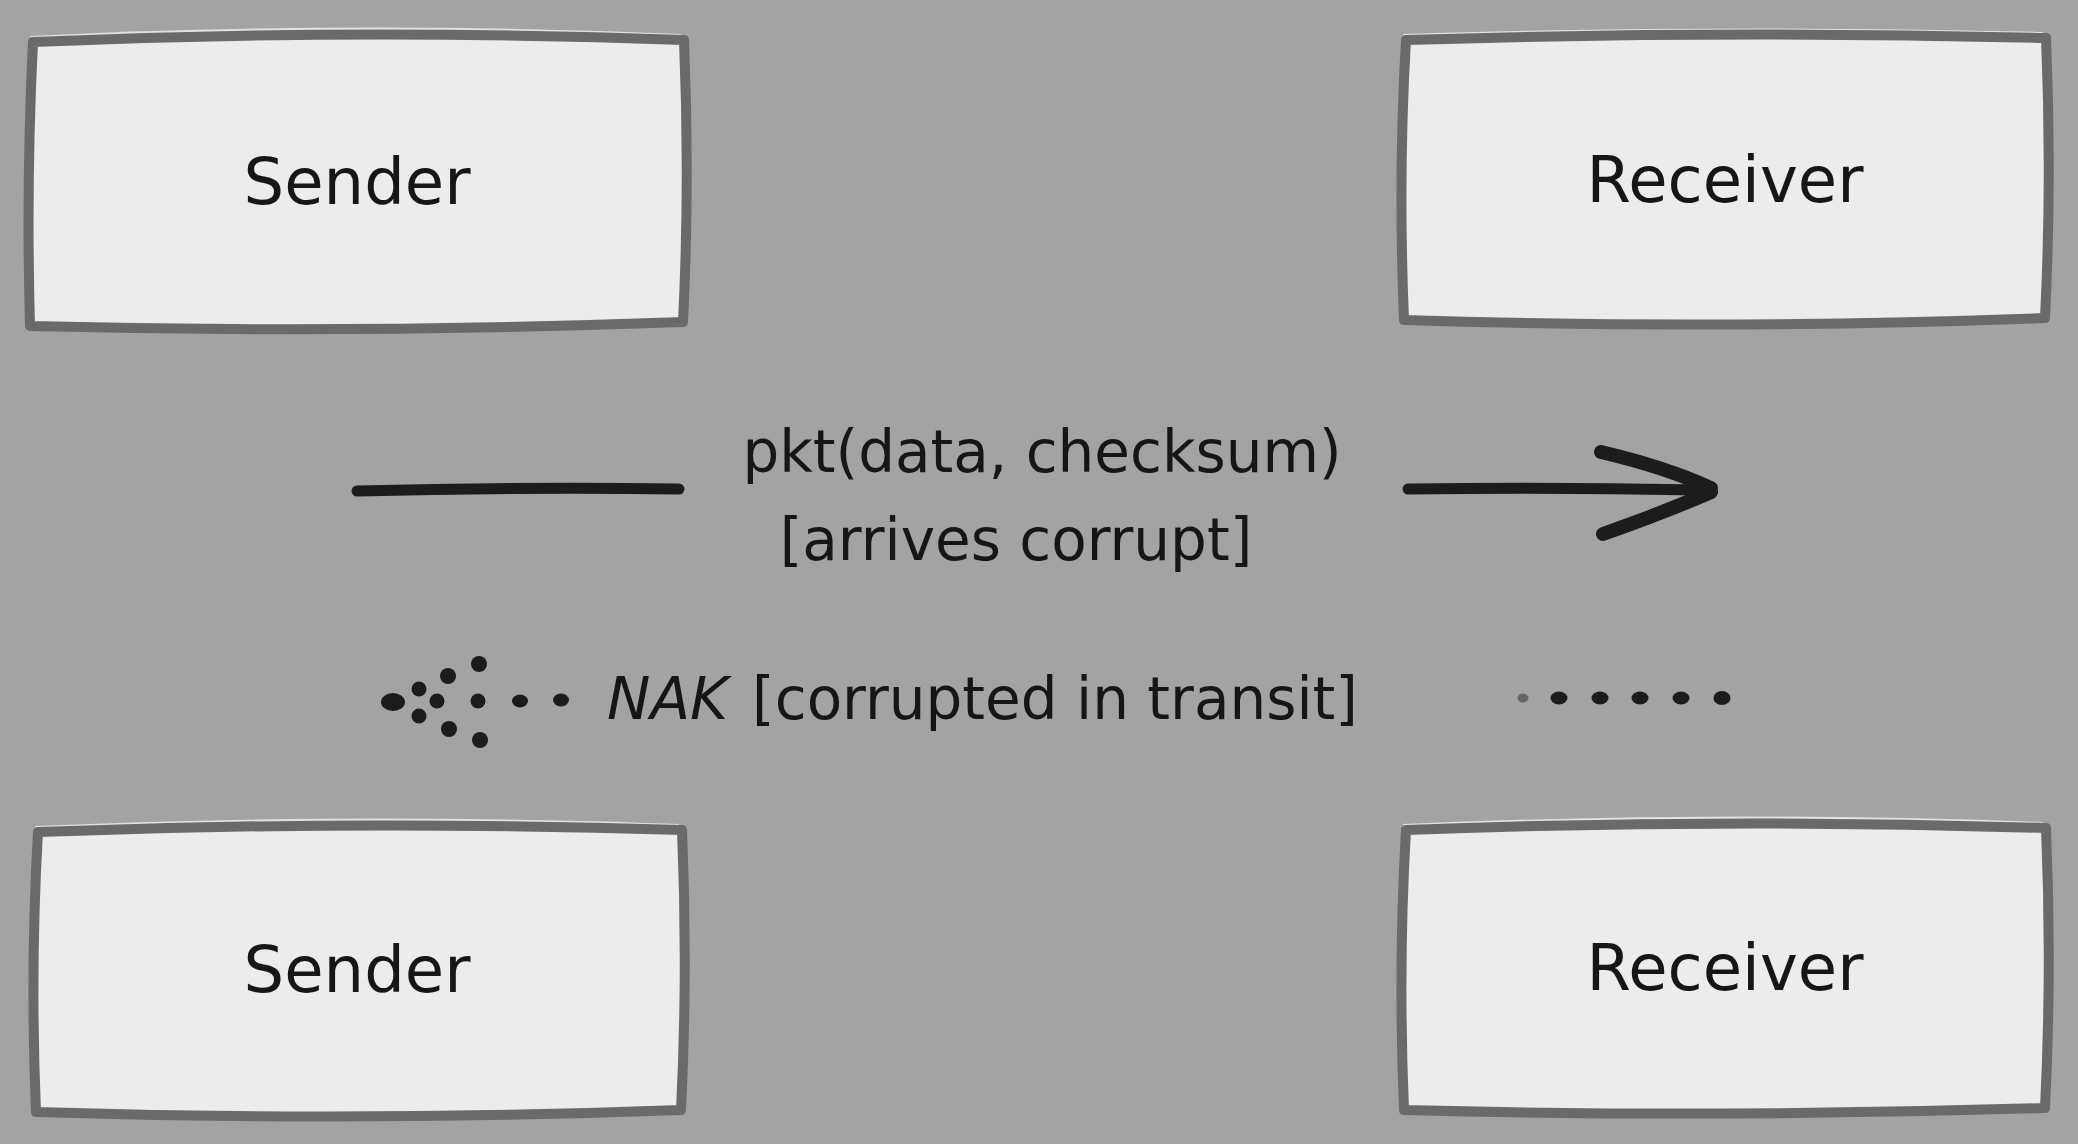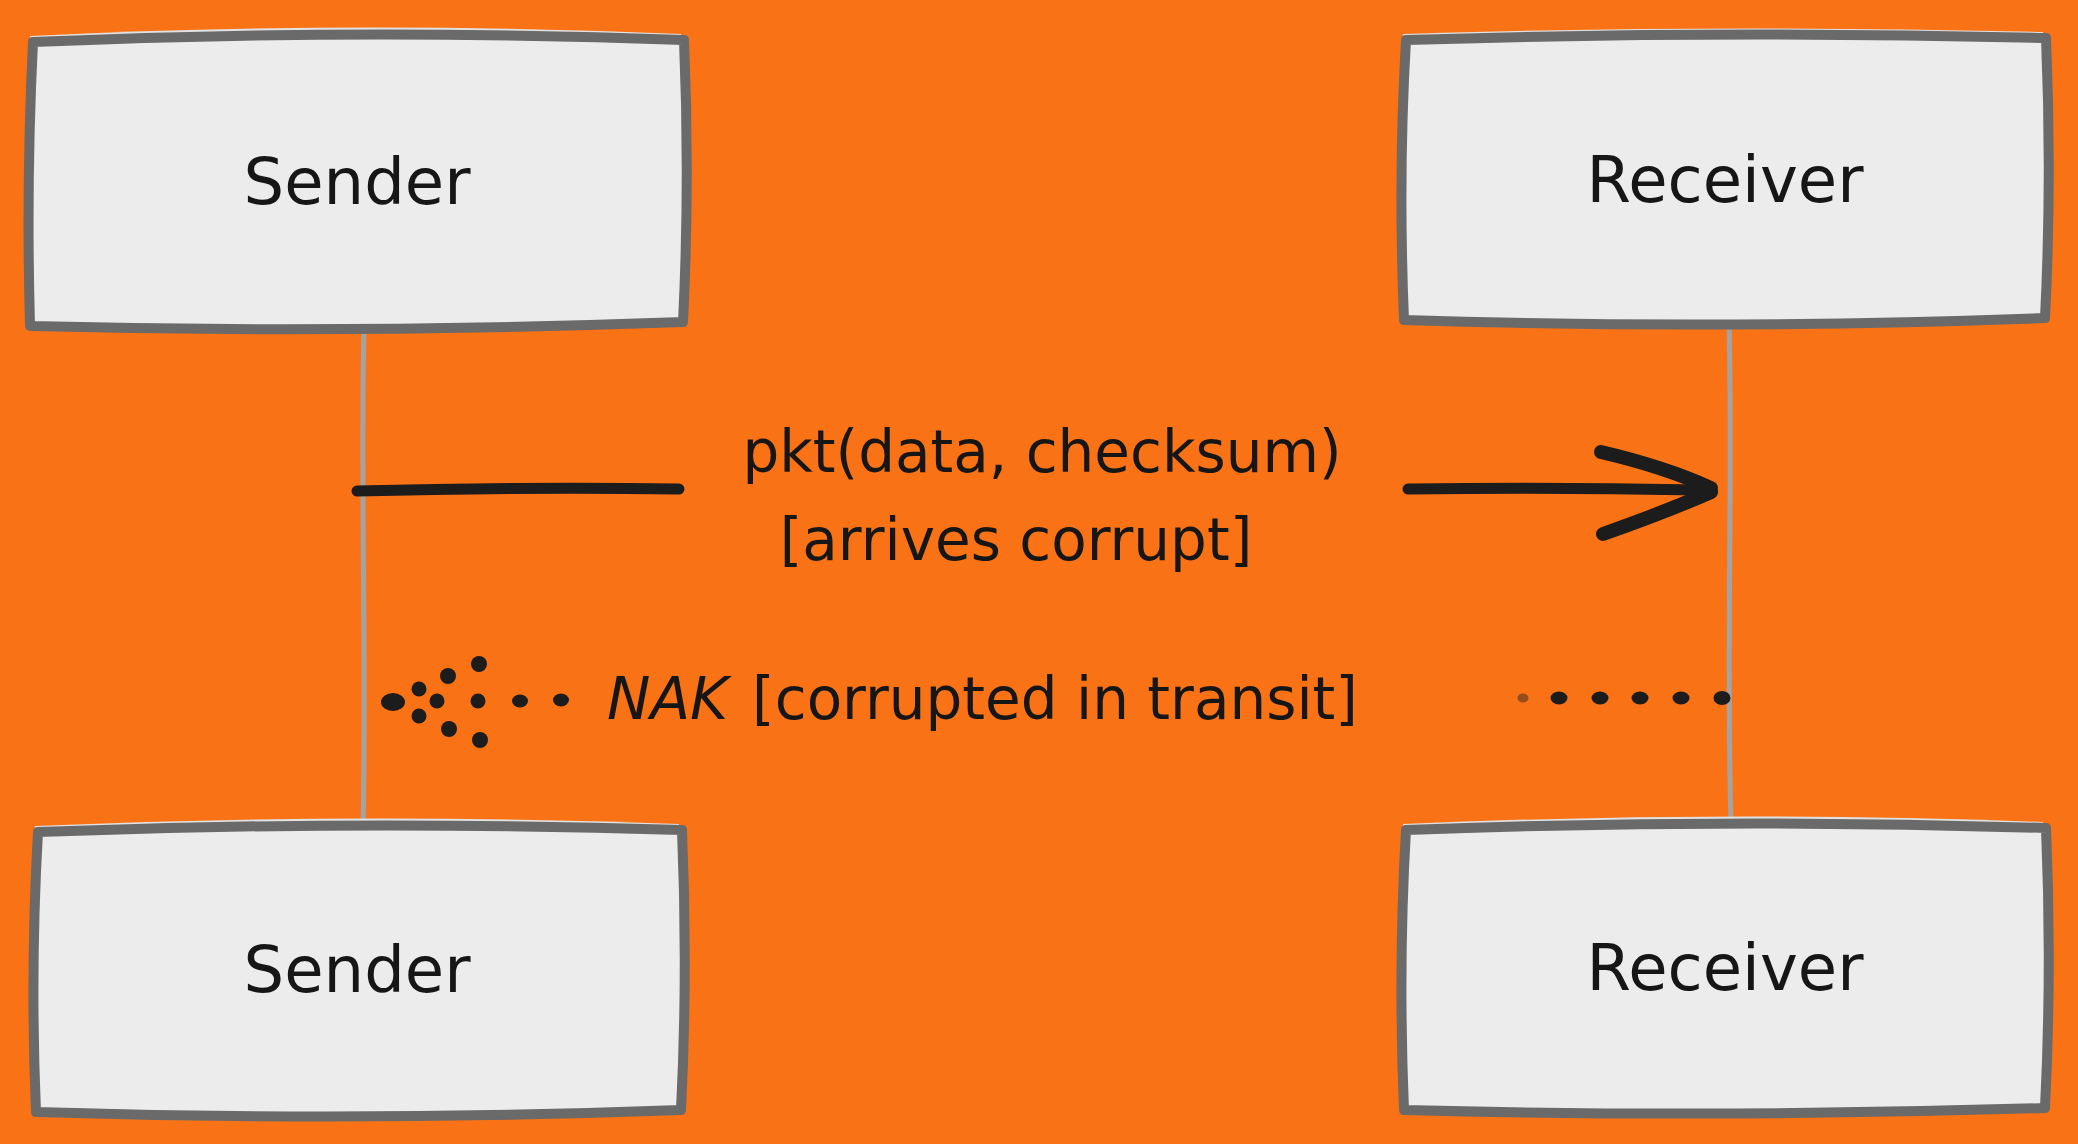--- a/index.html
+++ b/index.html
@@ -4,21 +4,21 @@
 <style>
   html, body {
     margin: 0;
     padding: 0;
     background: #ffffff;
   }
   .canvas {
     position: relative;
     width: 2078px;
     height: 1144px;
-    background: #f97316;
+    background: #a3a3a3;
     overflow: hidden;
   }
   svg { display: block; }
   .box-fill   { fill: #e2e2e2; stroke: none; }
   .box-face   { fill: #ececec; stroke: #6a6a6a; stroke-width: 10; stroke-linejoin: round; }
   .lifeline   { fill: none; stroke: #a3a3a3; stroke-width: 5; stroke-linecap: round; }
   .msg-line   { fill: none; stroke: #1c1c1c; stroke-width: 11; stroke-linecap: round; }
   .msg-barb   { fill: none; stroke: #1c1c1c; stroke-width: 14; stroke-linecap: round; }
   .dot        { fill: #1c1c1c; }
   .actor-text {

